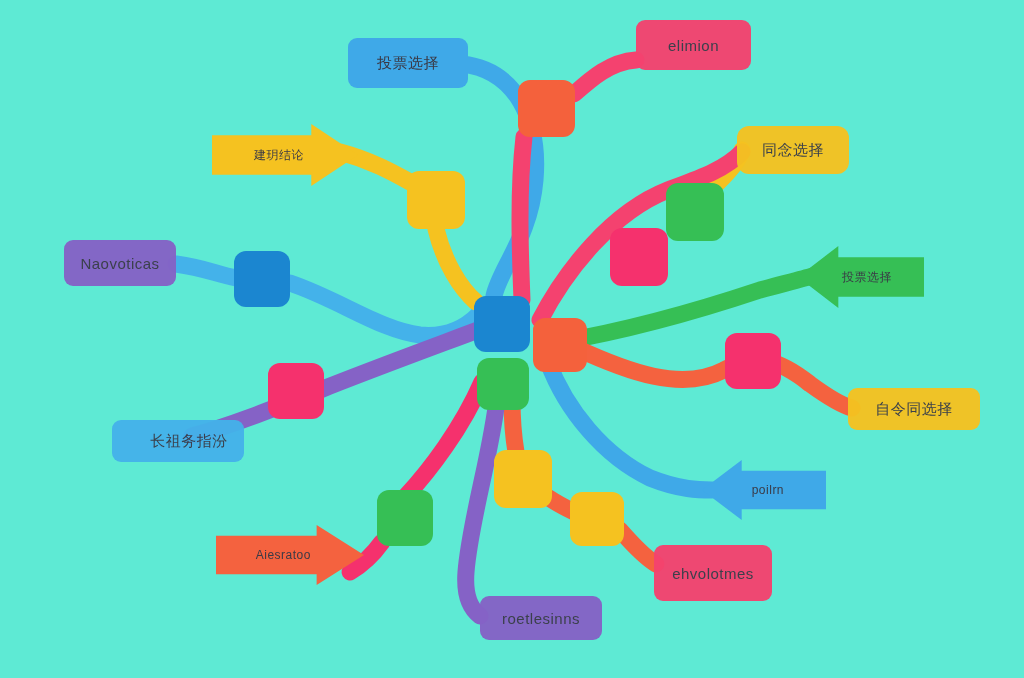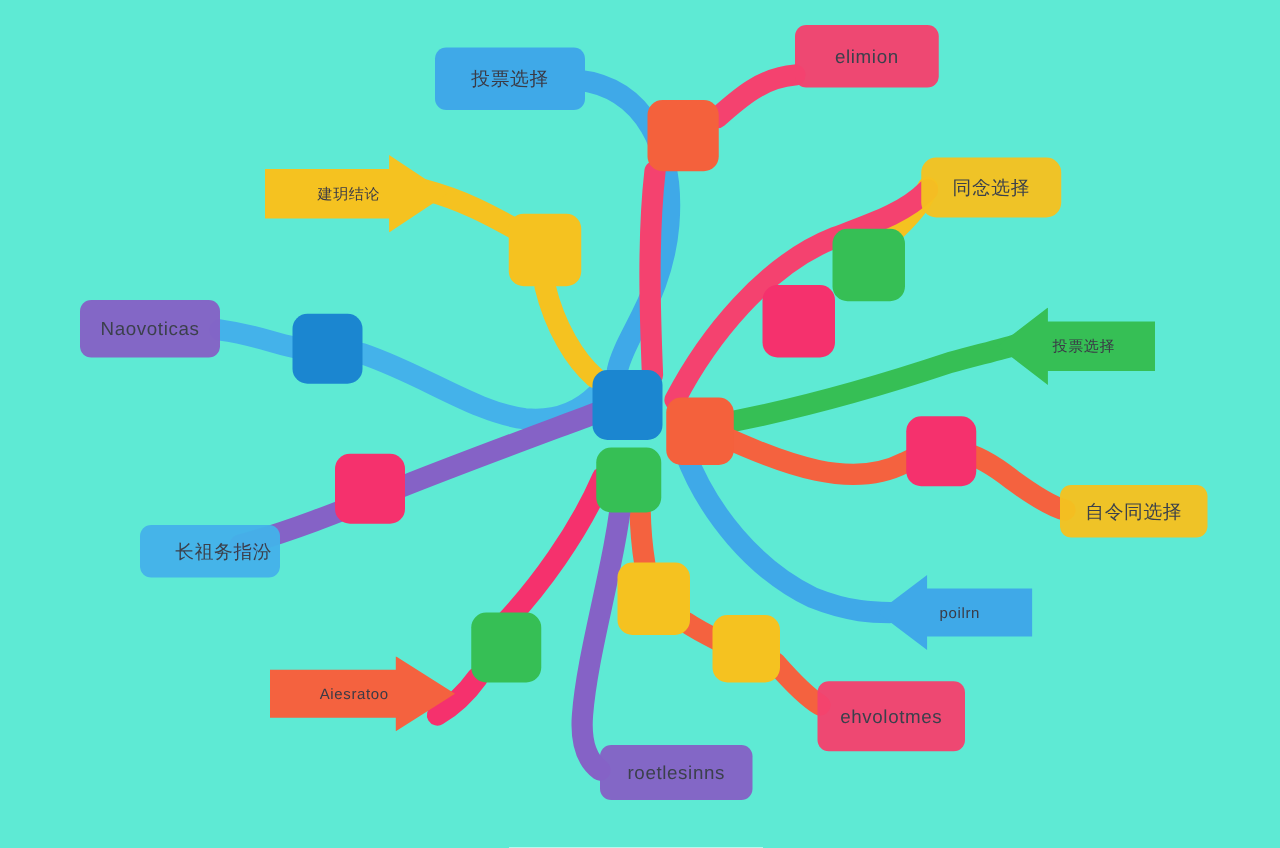--- a/index.html
+++ b/index.html
@@ -78,23 +78,23 @@
   <div class="node" style="left:570px;top:492px;width:54px;height:54px;background:#f5c220;"></div>
 
   <div class="label" style="left:348px;top:38px;width:120px;height:50px;background:#3fa9e8;">投票选择</div>
 
   <div class="label blurry" style="left:636px;top:20px;width:115px;height:50px;background:#f4426f;">elimion</div>
 
   <div class="label blurry" style="left:737px;top:126px;width:112px;height:48px;background:#f5c220;border-radius:12px;">同念选择</div>
 
   <div class="label blurry" style="left:64px;top:240px;width:112px;height:46px;background:#8562c6;">Naovoticas</div>
 
-  <div class="label blurry" style="left:112px;top:420px;width:112px;height:42px;background:#44b2ea;padding-left:32px;">长祖务指汾</div>
+  <div class="label blurry" style="left:112px;top:420px;width:132px;height:42px;background:#44b2ea;padding-left:32px;">长祖务指汾</div>
 
-  <div class="label blurry" style="left:848px;top:388px;width:118px;height:42px;background:#f5c220;">自令同选择</div>
+  <div class="label blurry" style="left:848px;top:388px;width:132px;height:42px;background:#f5c220;">自令同选择</div>
 
   <div class="label blurry" style="left:654px;top:545px;width:118px;height:56px;background:#f4426f;">ehvolotmes</div>
 
   <div class="label blurry" style="left:480px;top:596px;width:122px;height:44px;background:#8562c6;">roetlesinns</div>
 
   <div class="arrow-r blurry" style="left:212px;top:124px;width:146px;height:62px;background:#f5c220;">
     <span>建玥结论</span>
   </div>
 
   <div class="arrow-l blurry" style="left:798px;top:246px;width:126px;height:62px;background:#36bf55;">

